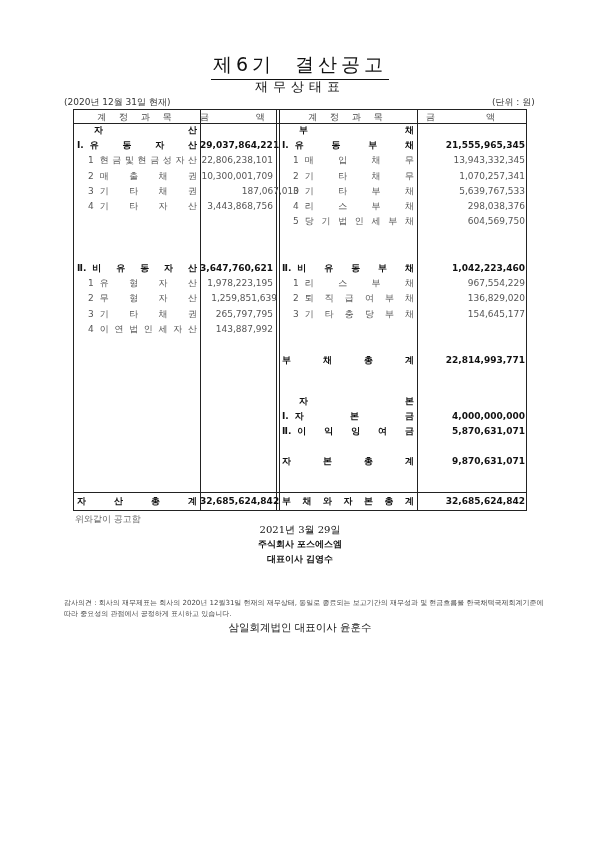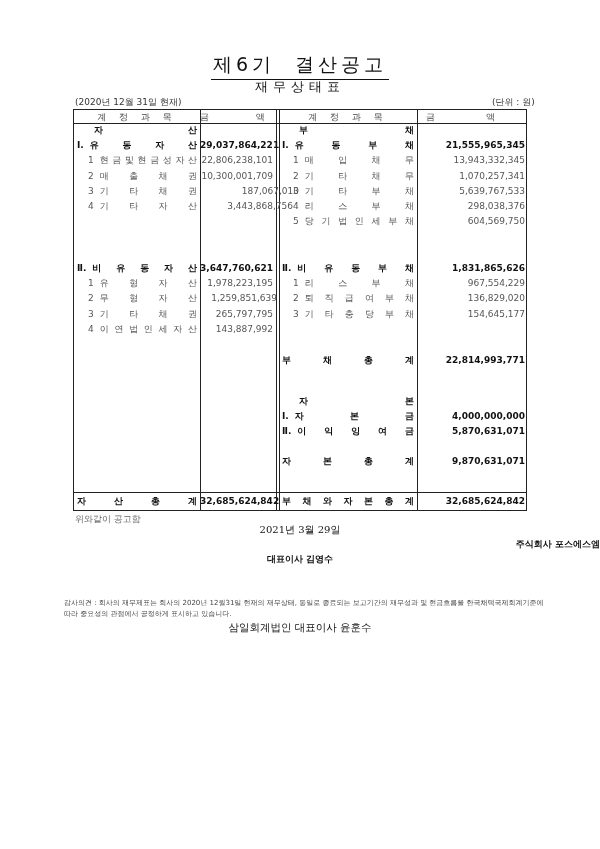--- a/index.html
+++ b/index.html
@@ -2,39 +2,39 @@
 <html><head>
 <meta charset="utf-8">
 <style>
   html, body { margin:0; padding:0; background:#ffffff; }
   body { width:600px; height:849px; position:relative; overflow:hidden;
          font-family:"DejaVu Sans", "Liberation Sans", sans-serif; color:#111; }
   .abs { position:absolute; }
   .title { left:0; width:600px; top:52px; text-align:center; font-size:19px; letter-spacing:0px; }
   .title span { display:inline-block; border-bottom:1.5px solid #111; padding:0 2px 1px; word-spacing:10px; letter-spacing:4px; }
   .subtitle { left:0; width:600px; top:78px; text-align:center; font-size:13px; font-weight:normal; letter-spacing:5px; }
-  .asof { left:75px; top:96px; font-size:9px; color:#333; }
+  .asof { left:64px; top:96px; font-size:9px; color:#333; }
   .unit { left:492px; top:96px; font-size:9px; color:#333; }
 
   .tbl { left:73px; top:109px; width:454px; height:402px; border:1px solid #222; box-sizing:border-box; }
   .vline { position:absolute; top:0; bottom:0; width:0; border-left:1px solid #222; }
   .hdr-line { position:absolute; left:0; right:0; top:13px; border-top:1px solid #222; }
   .foot-line { position:absolute; left:0; right:0; top:382px; border-top:1px solid #222; }
 
   .cell { position:absolute; font-size:9px; white-space:nowrap; line-height:12px; }
   .hdr { color:#444; letter-spacing:5px; text-align:center; }
   .amt { text-align:right; }
   .bold { font-weight:bold; }
   .light { color:#555; }
   .spread { display:flex; justify-content:space-between; }
   .spread span { display:inline-block; }
 
   .note1 { left:75px; top:513px; font-size:9px; color:#666; font-family:"DejaVu Serif", serif; }
   .date { left:0; width:600px; top:523px; text-align:center; font-size:10px; font-family:"DejaVu Serif", serif; }
-  .company { left:0; width:600px; top:538px; text-align:right; font-size:9px; font-weight:bold; }
+  .company { left:0; width:600px; top:538px; text-align:center; font-size:9px; font-weight:bold; }
   .ceo { left:0; width:600px; top:553px; text-align:center; font-size:9px; font-weight:bold; }
   .audit { left:64px; top:598px; width:480px; font-size:7px; color:#444; line-height:11px; }
   .auditor { left:0; width:600px; top:621px; text-align:center; font-size:10.5px; }
 </style>
 </head>
 <body>
 
 <div class="abs title"><span>제6기 결산공고</span></div>
 <div class="abs subtitle">재무상태표</div>
 <div class="abs asof">(2020년 12월 31일 현재)</div>
@@ -116,21 +116,21 @@
       <div style="display: flex; align-items: center;">
         <span style="margin-right: 6px;">4</span>
         <div class="spread" style="flex: 1 1 0%;">
           <span>기</span>
           <span>타</span>
           <span>자</span>
           <span>산</span>
         </div>
       </div>
     </div>
-    <div class="cell amt light" style="left: 126px; width: 73px; top: 90px; padding-left: 20px;">3,443,868,756</div>
+    <div class="cell amt light" style="left: 126px; width: 73px; top: 90px;">3,443,868,756</div>
     <div class="cell bold" style="left: 3px; width: 120px; top: 152px;">
       <div style="display: flex; align-items: center;">
         <span style="margin-right: 6px;">Ⅱ.</span>
         <div class="spread" style="flex: 1 1 0%;">
           <span>비</span>
           <span>유</span>
           <span>동</span>
           <span>자</span>
           <span>산</span>
         </div>
@@ -287,21 +287,21 @@
         <span style="margin-right: 6px;">Ⅱ.</span>
         <div class="spread" style="flex: 1 1 0%;">
           <span>비</span>
           <span>유</span>
           <span>동</span>
           <span>부</span>
           <span>채</span>
         </div>
       </div>
     </div>
-    <div class="cell amt bold" style="left: 343px; width: 108px; top: 152px;">1,831,865,626</div>
+    <div class="cell amt bold" style="left: 343px; width: 108px; top: 152px;">1,042,223,460</div>
     <div class="cell light" style="left: 219px; width: 121px; top: 167.2px;">
       <div style="display: flex; align-items: center;">
         <span style="margin-right: 6px;">1</span>
         <div class="spread" style="flex: 1 1 0%;">
           <span>리</span>
           <span>스</span>
           <span>부</span>
           <span>채</span>
         </div>
       </div>

